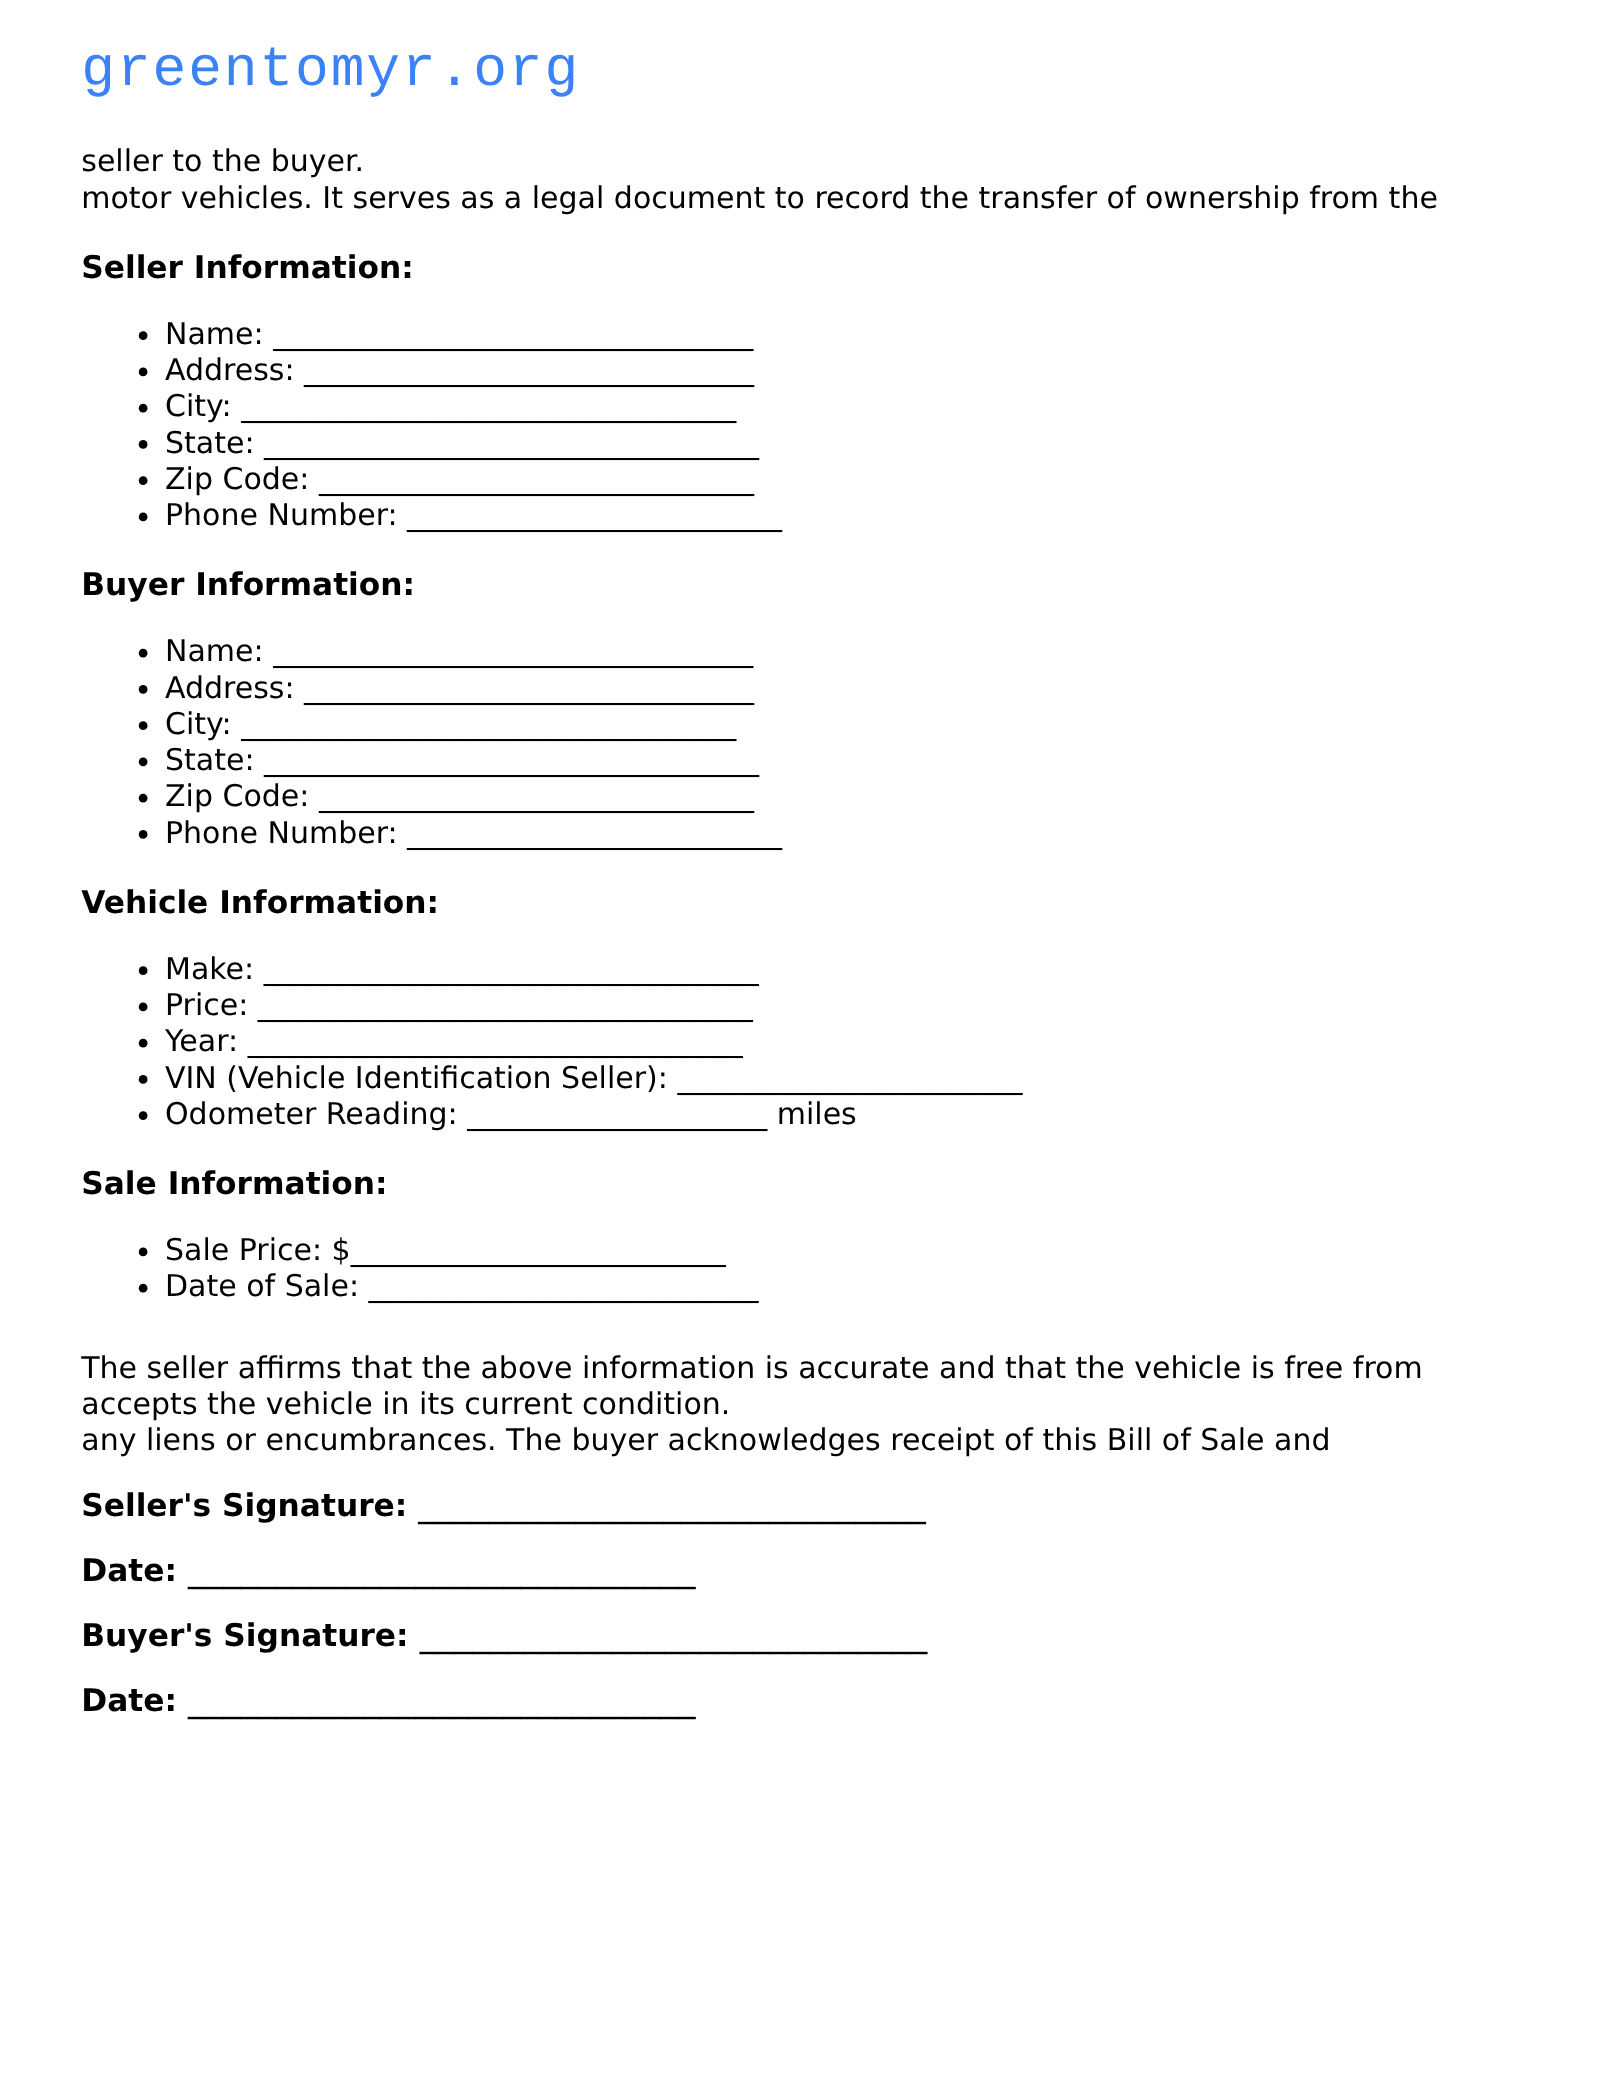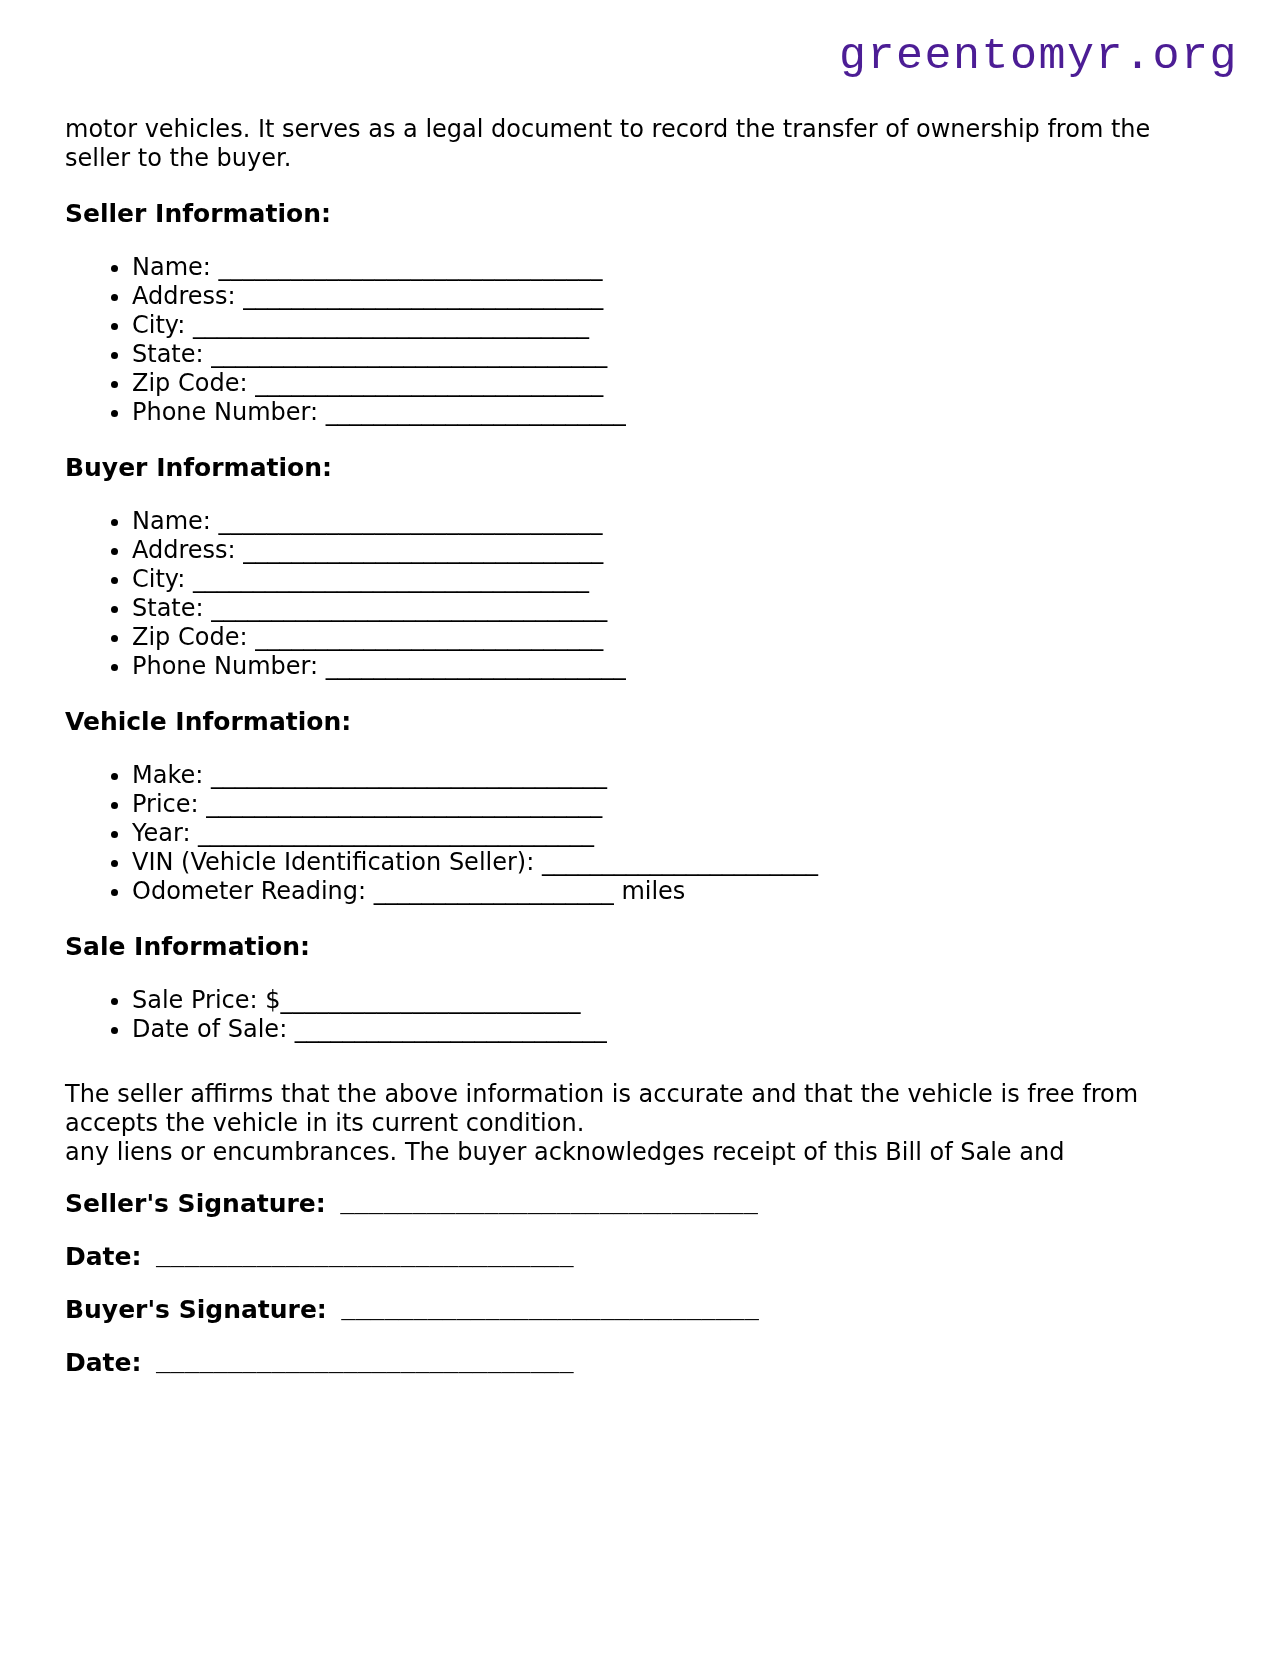--- a/index.html
+++ b/index.html
@@ -18,22 +18,22 @@
     font-family: "DejaVu Sans", "Liberation Sans", sans-serif;
     font-size: 24px;
     line-height: 29px;
     overflow: hidden;
   }
   .watermark {
     font-family: "Liberation Mono", "DejaVu Sans Mono", monospace;
     font-size: 45px;
     line-height: 45px;
     letter-spacing: 1.5px;
-    color: #4c1d95;
-    text-align: right;
+    color: #3b82f6;
+    text-align: left;
     margin: 0 -20px 0 0;
     white-space: nowrap;
   }
   h1.title {
     font-size: 48px;
     line-height: 52px;
     font-weight: bold;
     margin: 10px 0 0 0;
     white-space: nowrap;
   }
@@ -63,36 +63,35 @@
   }
   .sig-row {
     margin: 22px 0 0 0;
     font-size: 25px;
     line-height: 29px;
     font-weight: bold;
     white-space: nowrap;
   }
   .sig-line {
     font-weight: normal;
-    font-size: 24px;
+    font-size: 28px;
     white-space: pre-wrap;
-    font-family: Liberation Mono, monospace;
   }
 </style>
 </head>
 <body>
 
 <div class="page">
 
   <div class="watermark">greentomyr.org</div>
 
 
   <p class="para">
+    <span class="pline">seller to the buyer.</span>
     <span class="pline">motor vehicles. It serves as a legal document to record the transfer of ownership from the</span>
-    <span class="pline">seller to the buyer.</span>
   </p>
 
   <h2 class="heading">Seller Information:</h2>
   <ul class="fields">
     <li>Name: ________________________________</li>
     <li>Address: ______________________________</li>
     <li>City: _________________________________</li>
     <li>State: _________________________________</li>
     <li>Zip Code: _____________________________</li>
     <li>Phone Number: _________________________</li>

